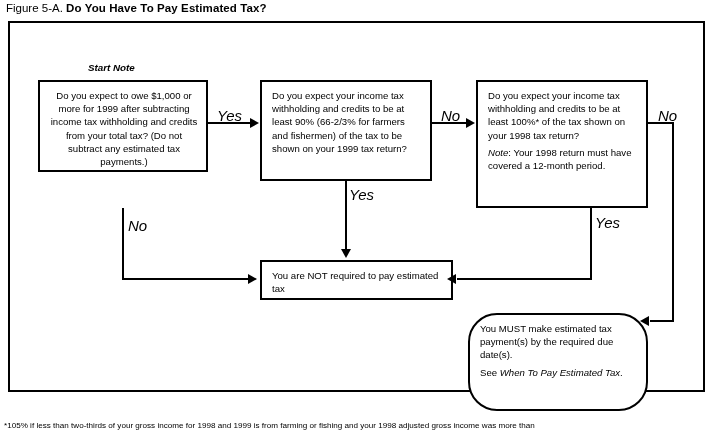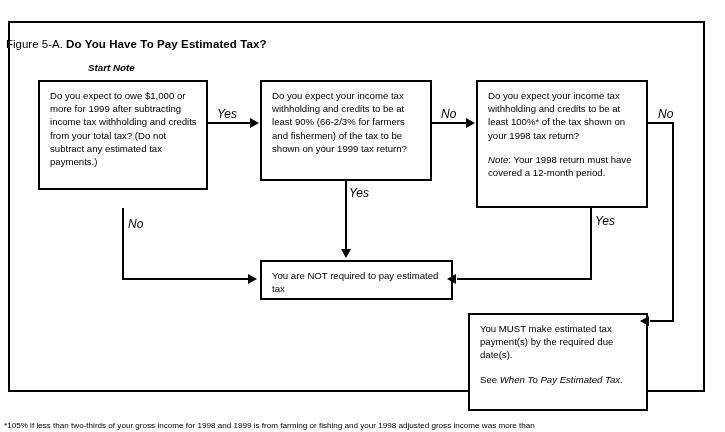--- a/index.html
+++ b/index.html
@@ -14,21 +14,20 @@
     font-family: "Liberation Sans", sans-serif;
     color: #000000;
     overflow: hidden;
   }
   #figure-title {
     position: absolute;
     left: 6px;
     top: 2px;
     font-size: 11.5px;
     white-space: nowrap;
-    margin-top: 36px;
   }
   #figure-title .label-part { font-weight: normal; }
   #figure-title .bold-part { font-weight: bold; letter-spacing: 0.1px; }
 
   #chart-frame {
     position: absolute;
     left: 8px;
     top: 21px;
     width: 697px;
     height: 371px;
@@ -39,41 +38,41 @@
   .node-box {
     position: absolute;
     border: 2px solid #000;
     background: #fff;
     box-sizing: border-box;
     padding: 7px 8px 4px 10px;
     font-size: 9.6px;
     line-height: 13.2px;
   }
   .node-box p { margin: 0; }
-  .node-box p + p { margin-top: 11px; }
+  .node-box p + p { margin-top: 4px; }
   .node-box i { font-style: italic; }
 
-  #box-owe      { left: 28px;  top: 57px;  width: 170px; height: 110px; }
+  #box-owe      { left: 28px;  top: 57px;  width: 170px; height: 92px; text-align: center; }
   #box-ninety   { left: 250px; top: 57px;  width: 172px; height: 101px; }
   #box-hundred  { left: 466px; top: 57px;  width: 172px; height: 128px; }
   #box-not-req  { left: 250px; top: 237px; width: 193px; height: 40px; }
-  #box-must     { left: 458px; top: 290px; width: 180px; height: 98px; }
+  #box-must     { left: 458px; top: 290px; width: 180px; height: 98px; border-radius: 29px; }
 
   #start-here {
     position: absolute;
     left: 78px;
     top: 39px;
     font-size: 9.8px;
     font-style: italic;
     font-weight: bold;
   }
 
   .edge-label {
     position: absolute;
-    font-size: 12px;
+    font-size: 15px;
     font-style: italic;
     white-space: nowrap;
   }
   #label-yes-1   { left: 207px; top: 84px; }
   #label-no-1    { left: 118px; top: 194px; }
   #label-no-2    { left: 431px; top: 84px; }
   #label-yes-2   { left: 339px; top: 163px; }
   #label-no-3    { left: 648px; top: 84px; }
   #label-yes-3   { left: 585px; top: 191px; }
 

